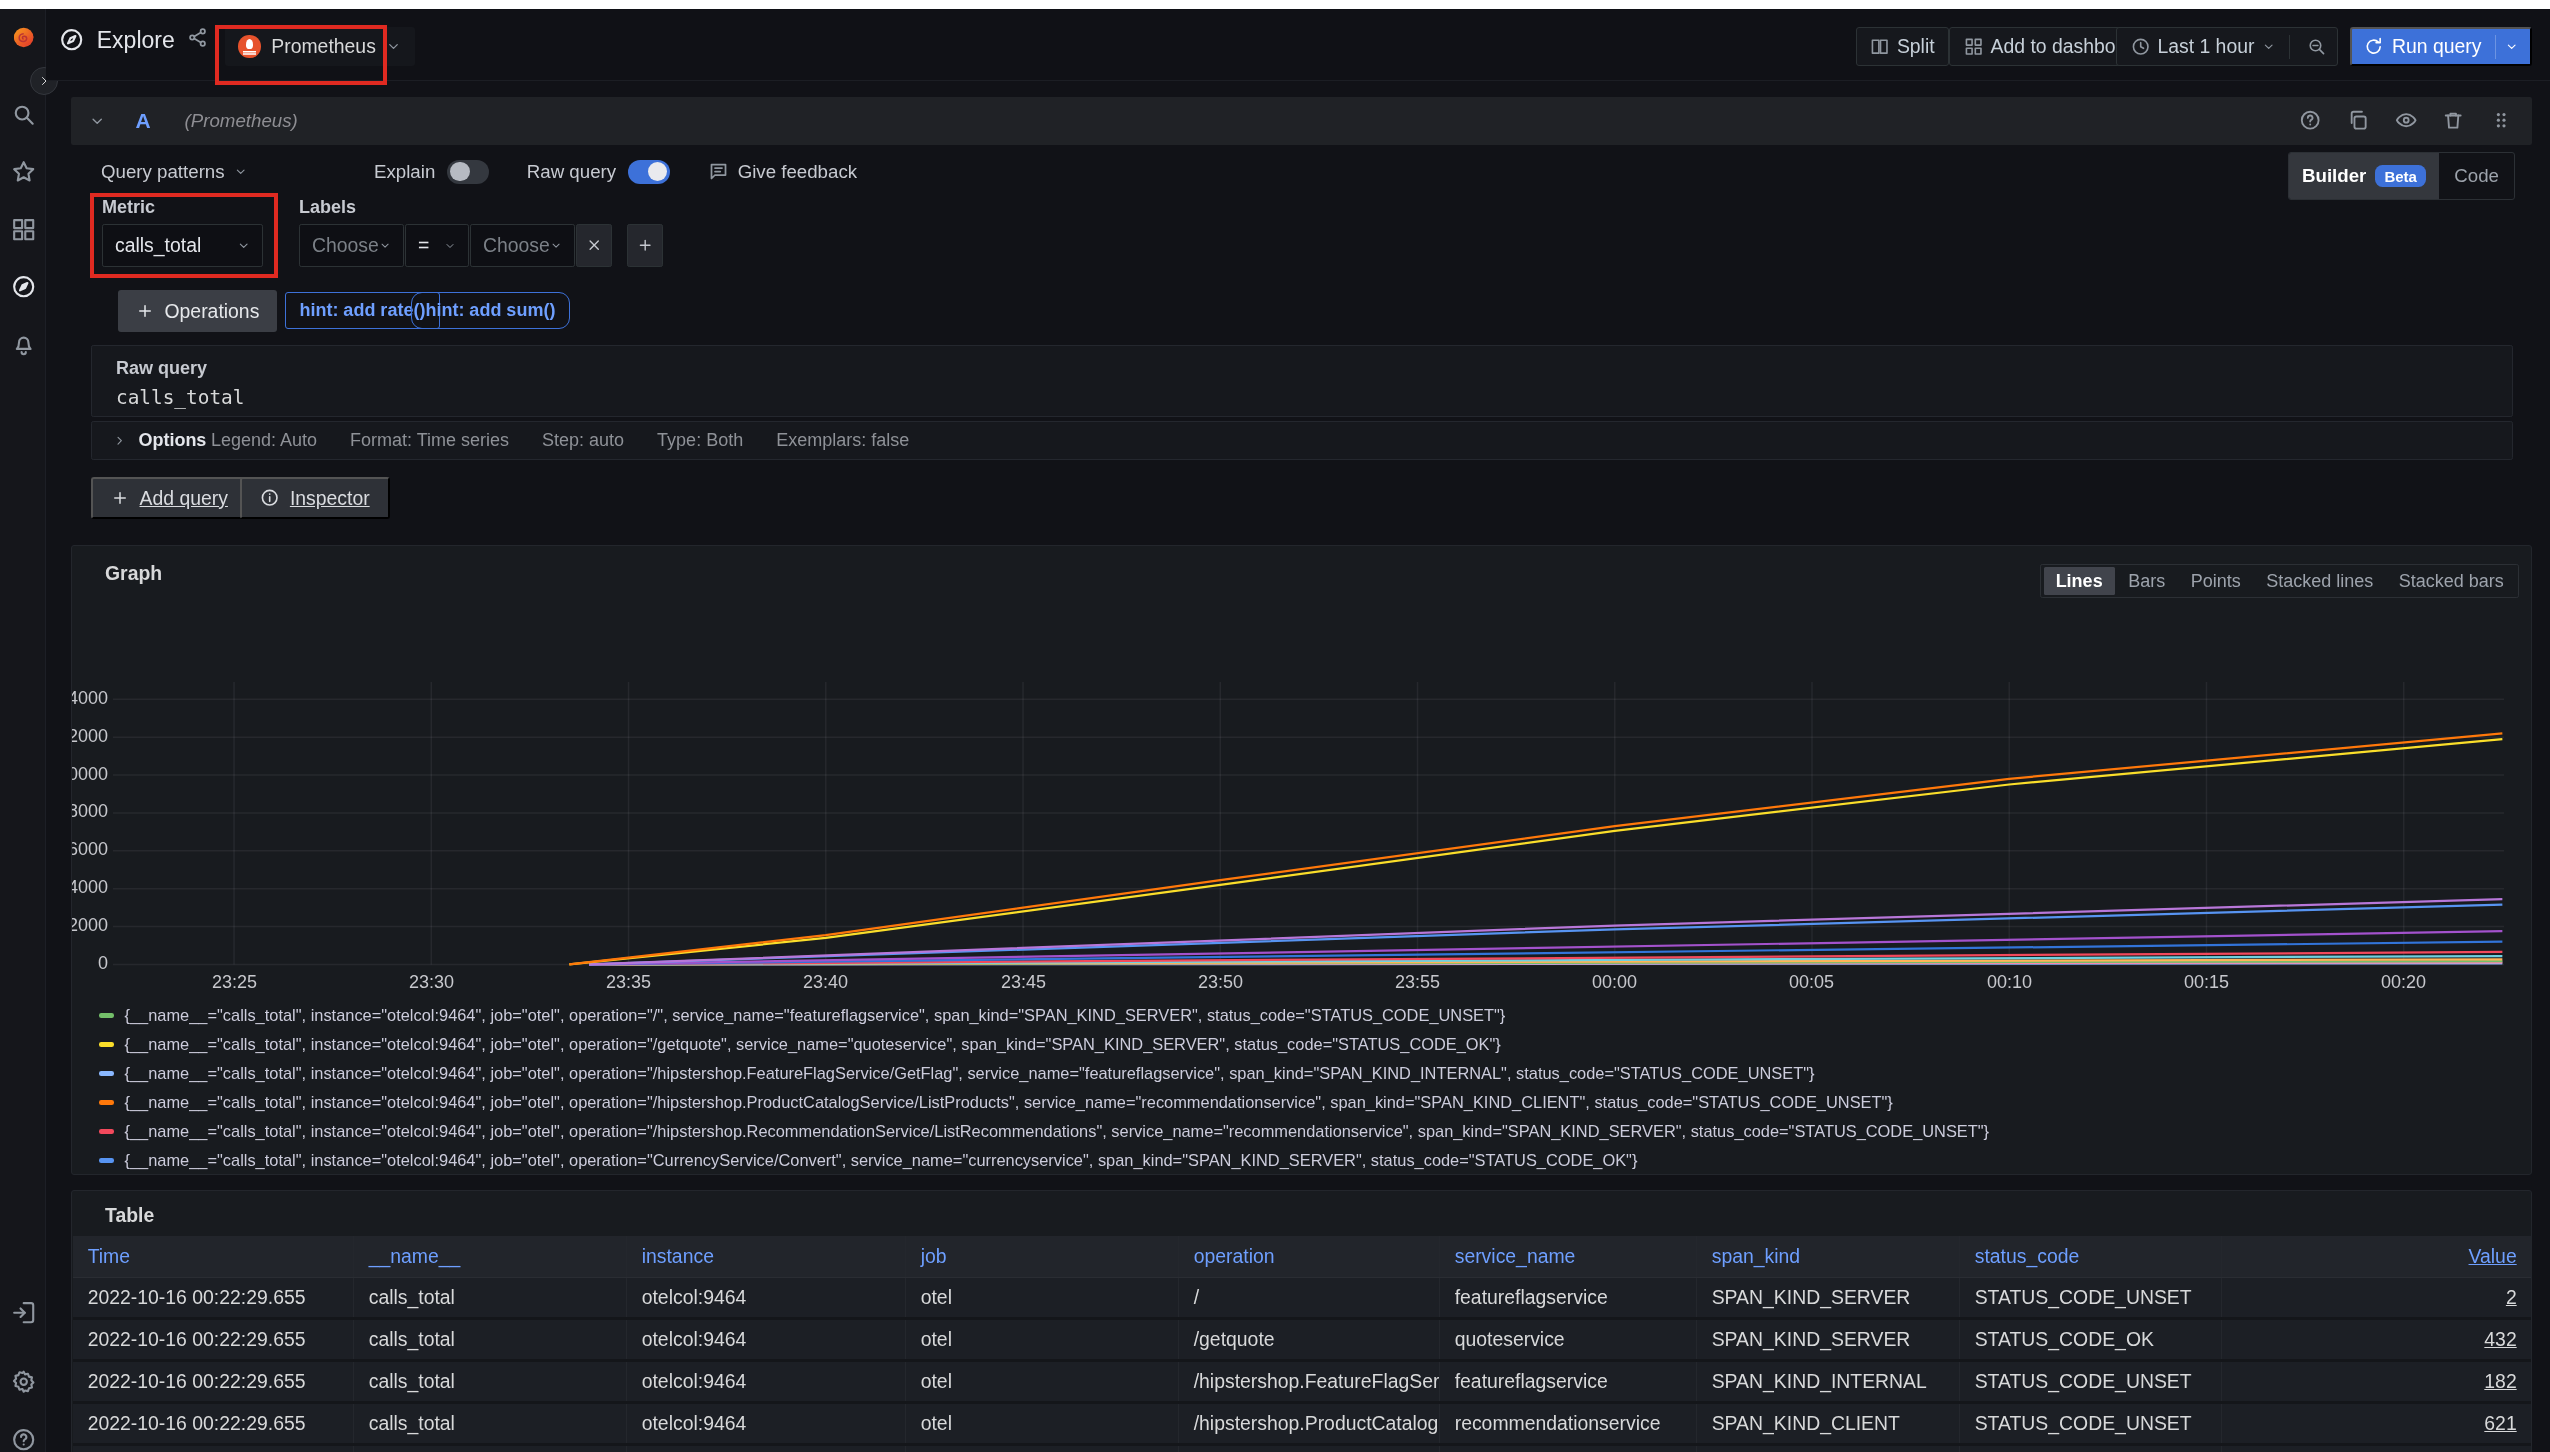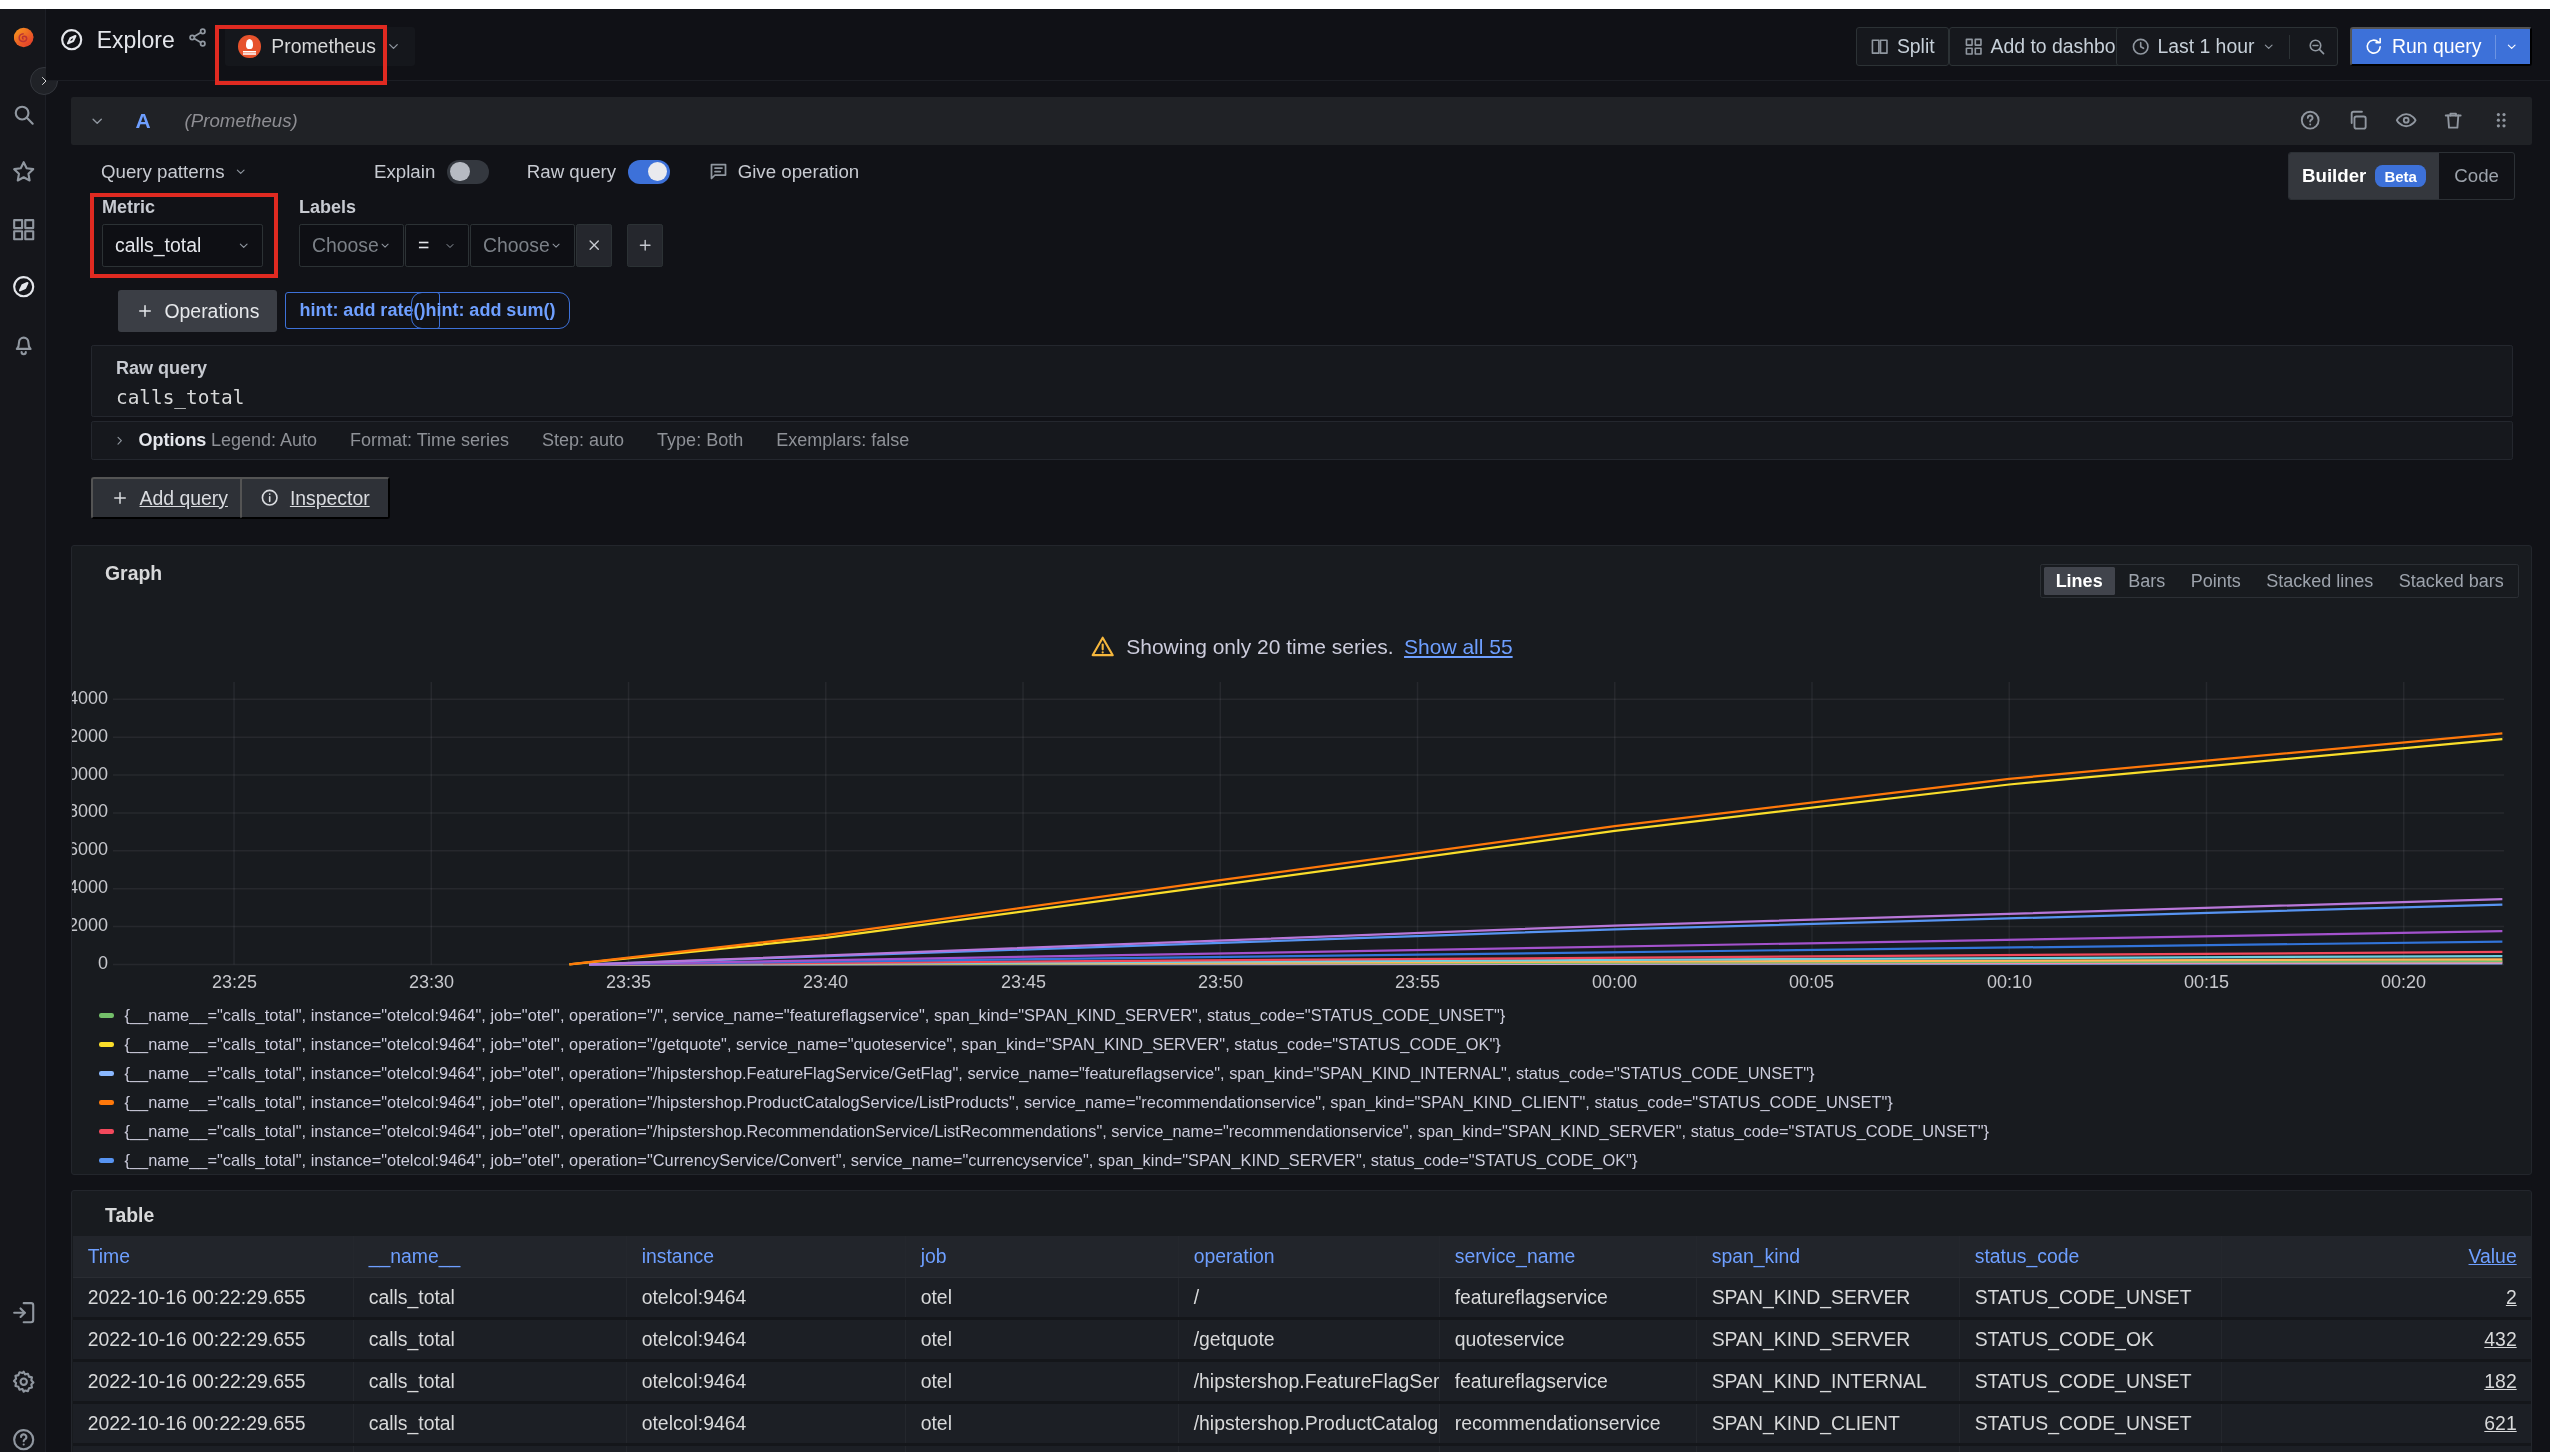--- a/index.html
+++ b/index.html
@@ -327,21 +327,21 @@
       <span class="tog on">
           <span class="knob"></span>
         </span>
     </span>
     <span style="display:flex;align-items:center;gap:9px;margin-left:7.5px">
       <svg class="ic" style="width:21px;height:21px" viewBox="0 0 24 24">
           <path d="M4 4h16v12H8l-4 4z"></path>
           <line x1="8" y1="8" x2="16" y2="8"></line>
           <line x1="8" y1="12" x2="14" y2="12"></line>
         </svg>
-      <span class="toolbar-label">Give operation</span>
+      <span class="toolbar-label">Give feedback</span>
     </span>
     <div id="builder-code">
       <span id="builder-seg">
         <span>Builder</span>
         <span id="beta-badge">Beta</span>
       </span>
       <span id="code-seg">Code</span>
     </div>
   </div>
 
@@ -437,29 +437,20 @@
 
   <section id="graph-panel" class="abs">
     <div id="graph-title">Graph</div>
     <div id="mode-group">
         <button class="mode-btn active" style="border: none; background: rgb(65, 68, 76);">Lines</button>
         <button class="mode-btn" style="border: none; background: transparent;">Bars</button>
         <button class="mode-btn" style="border: none; background: transparent;">Points</button>
         <button class="mode-btn" style="border: none; background: transparent;">Stacked lines</button>
         <button class="mode-btn" style="border: none; background: transparent;">Stacked bars</button>
       </div>
-    <div id="warning-row">
-      <svg class="ic" viewBox="0 0 24 24">
-          <path d="M12 3.5L2.5 20h19z"></path>
-          <line x1="12" y1="10" x2="12" y2="14.5"></line>
-          <line x1="12" y1="17.3" x2="12" y2="17.4"></line>
-        </svg>
-      <span>Showing only 20 time series.</span>
-      <a id="warning-link" href="#">Show all 55</a>
-    </div>
     <svg id="chart" style="position:absolute;left:41px;top:136px" width="2391" height="284" viewBox="0 0 3202 380">
         <line x1="0" y1="378" x2="3202" y2="378" stroke="rgba(204,204,220,0.08)" stroke-width="2"></line>
         <line x1="0" y1="327.2857142857143" x2="3202" y2="327.2857142857143" stroke="rgba(204,204,220,0.08)" stroke-width="2"></line>
         <line x1="0" y1="276.57142857142856" x2="3202" y2="276.57142857142856" stroke="rgba(204,204,220,0.08)" stroke-width="2"></line>
         <line x1="0" y1="225.85714285714286" x2="3202" y2="225.85714285714286" stroke="rgba(204,204,220,0.08)" stroke-width="2"></line>
         <line x1="0" y1="175.14285714285717" x2="3202" y2="175.14285714285717" stroke="rgba(204,204,220,0.08)" stroke-width="2"></line>
         <line x1="0" y1="124.42857142857144" x2="3202" y2="124.42857142857144" stroke="rgba(204,204,220,0.08)" stroke-width="2"></line>
         <line x1="0" y1="73.71428571428572" x2="3202" y2="73.71428571428572" stroke="rgba(204,204,220,0.08)" stroke-width="2"></line>
         <line x1="0" y1="23" x2="3202" y2="23" stroke="rgba(204,204,220,0.08)" stroke-width="2"></line>
         <line x1="162.08244" y1="0" x2="162.08244" y2="378" stroke="rgba(204,204,220,0.08)" stroke-width="2"></line>

